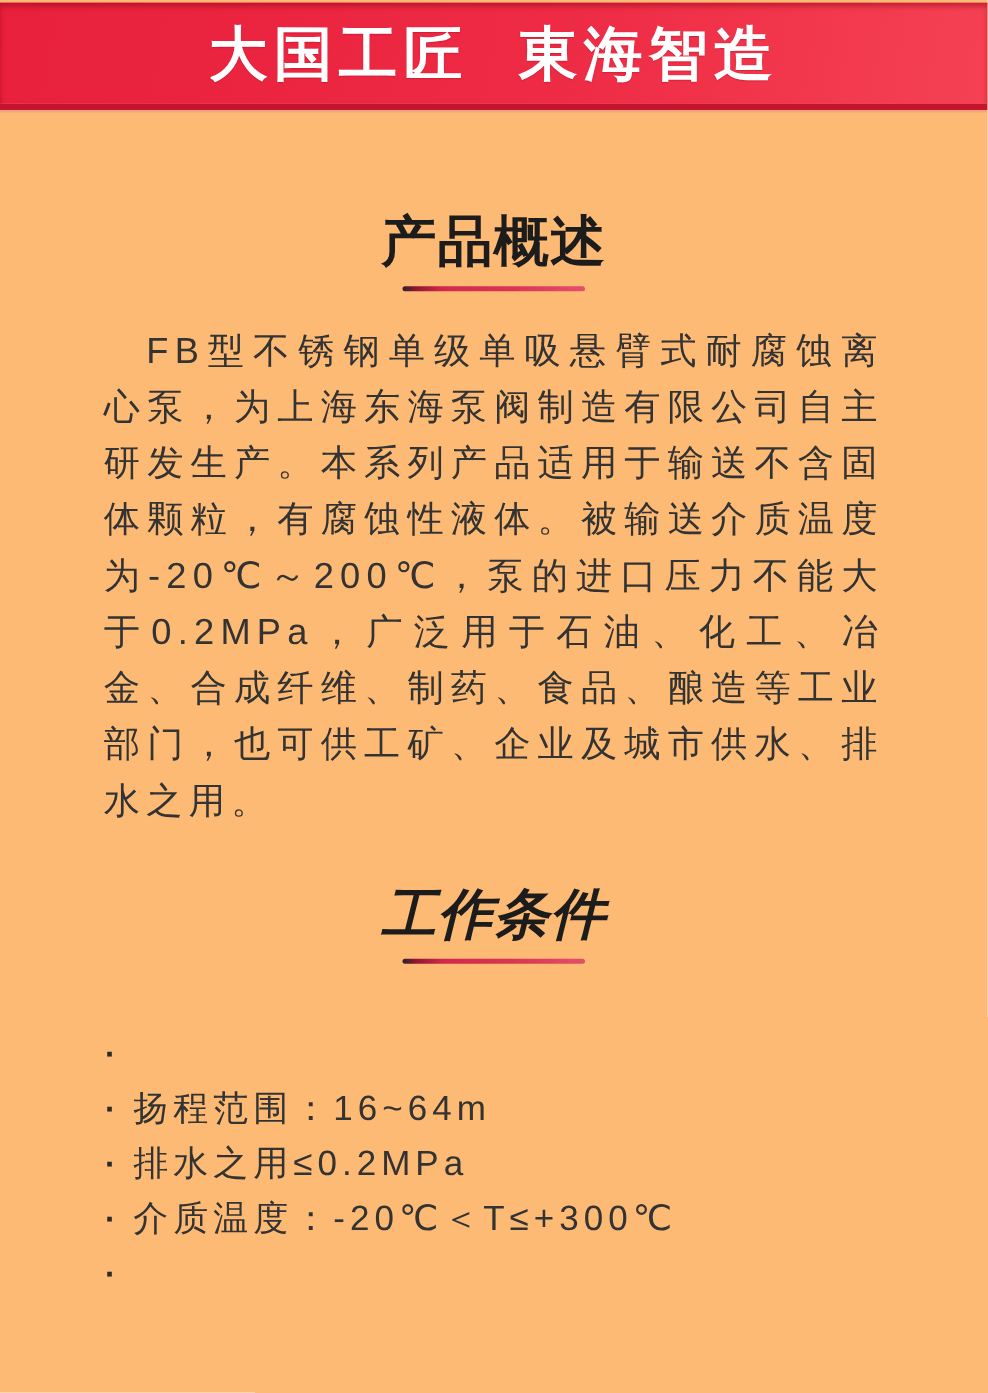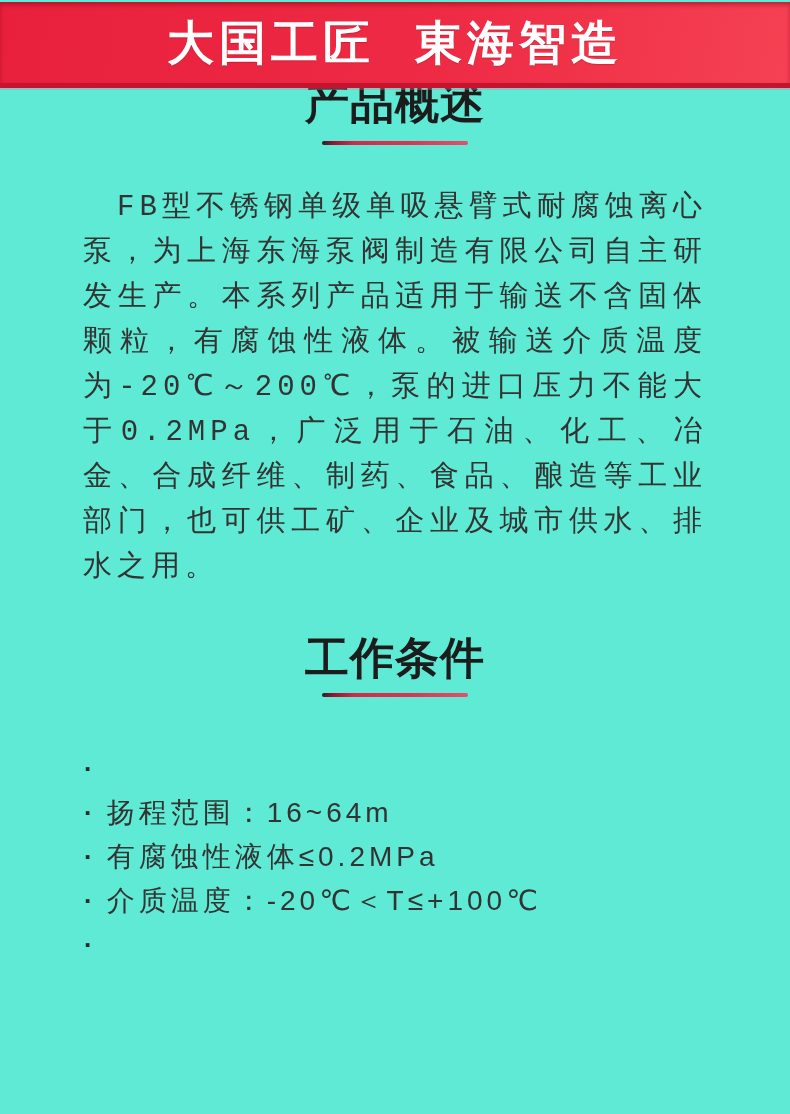--- a/index.html
+++ b/index.html
@@ -12,21 +12,21 @@
     --banner-text:#ffffff;
   }
   *{box-sizing:border-box;}
   html,body{margin:0;padding:0;}
   body{
     width:790px;height:1114px;
     background:#ffffff;
     font-family:"Liberation Sans","DejaVu Sans",sans-serif;
     overflow:hidden;
   }
-  .page{width:790px;height:1114px;position:relative;background:#5eead4;}
+  .page{width:790px;height:1114px;position:relative;background:#fdba74;}
 
   
   .banner{
     position:absolute;top:2px;left:0;width:790px;height:86px;
     background:linear-gradient(100deg,var(--banner-red) 0%,#ee2a44 55%,var(--banner-red-light) 100%);
     border-bottom:5px solid var(--banner-red-dark);
     box-shadow:inset 0 3px 4px rgba(130,0,18,.45), 0 2px 0 rgba(230,120,140,.35);
     display:flex;align-items:center;justify-content:center;
   }
   .banner-title{
@@ -45,26 +45,26 @@
     color:var(--title-text);
     letter-spacing:1px;
   }
   .title-underline{
     width:146px;height:4px;
     margin:13px auto 0 auto;
     border-radius:2px;
     background:linear-gradient(to right,#2a222a 0%,#8e1630 7%,var(--underline-red) 22%,#d93553 60%,#e25069 100%);
   }
   .section-overview .section-title{padding-top:84px;}
-  .section-conditions .section-title{padding-top:46px;}
+  .section-conditions .section-title{padding-top:46px;font-style:italic;}
 
   
   .paragraph{
     width:624px;
-    margin:40px auto 0 auto;
+    margin:26px auto 0 auto;
     font-size:29px;line-height:45px;
     letter-spacing:5px;
     color:var(--body-text);
     text-align:justify;
     text-indent:34px;
   }
 
   
   .spec-list{
     width:640px;
@@ -87,45 +87,45 @@
 </style>
 </head>
 <body>
 
 <div class="page">
 
   <header class="banner">
     <h1 class="banner-title">大国工匠 東海智造</h1>
   </header>
 
-  <section class="section-overview" style="font-family:Liberation Mono, monospace;">
+  <section class="section-overview" style="padding-top:88px;">
     <h2 class="section-title">产品概述</h2>
     <div class="title-underline"></div>
     <p class="paragraph">FB型不锈钢单级单吸悬臂式耐腐蚀离心泵，为上海东海泵阀制造有限公司自主研发生产。本系列产品适用于输送不含固体颗粒，有腐蚀性液体。被输送介质温度为-20℃～200℃，泵的进口压力不能大于0.2MPa，广泛用于石油、化工、冶金、合成纤维、制药、食品、酿造等工业部门，也可供工矿、企业及城市供水、排水之用。</p>
   </section>
 
   <section class="section-conditions">
     <h2 class="section-title">工作条件</h2>
     <div class="title-underline"></div>
 
     <ul class="spec-list">
       <li>
         <span class="bullet">·</span>
       </li>
       <li>
         <span class="bullet">·</span>
         <span>扬程范围：16~64m</span>
       </li>
       <li>
         <span class="bullet">·</span>
-        <span>有腐蚀性液体≤0.2MPa</span>
+        <span>排水之用≤0.2MPa</span>
       </li>
       <li>
         <span class="bullet">·</span>
-        <span>介质温度：-20℃＜T≤+100℃</span>
+        <span>介质温度：-20℃＜T≤+300℃</span>
       </li>
       <li>
         <span class="bullet">·</span>
       </li>
     </ul>
   </section>
 
 </div>
 
 </body></html>

